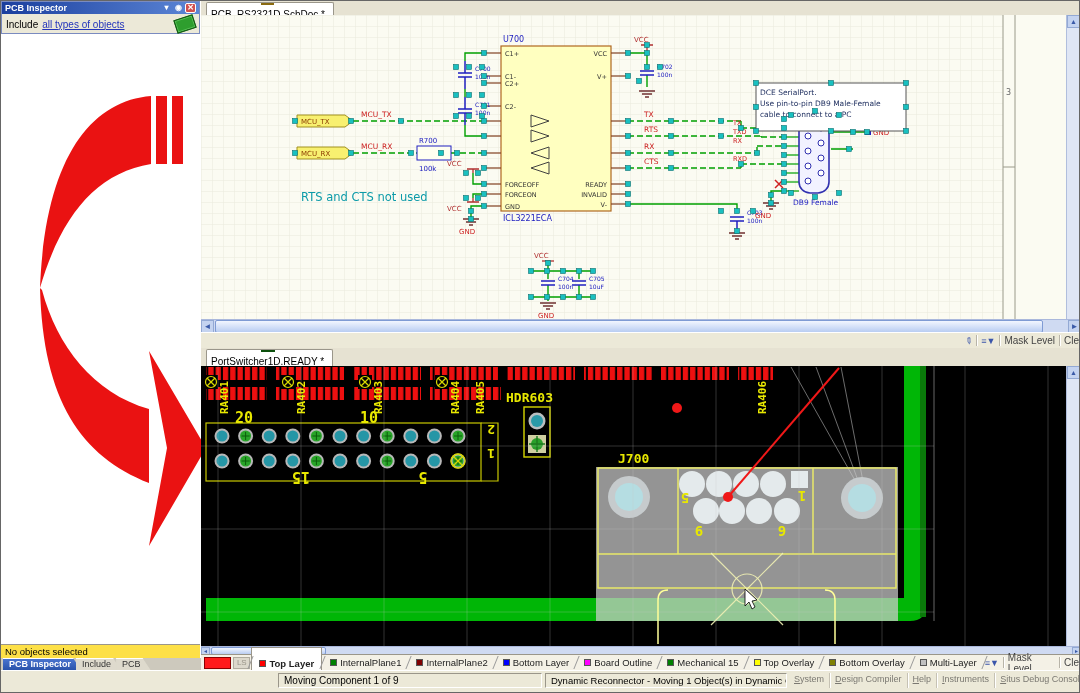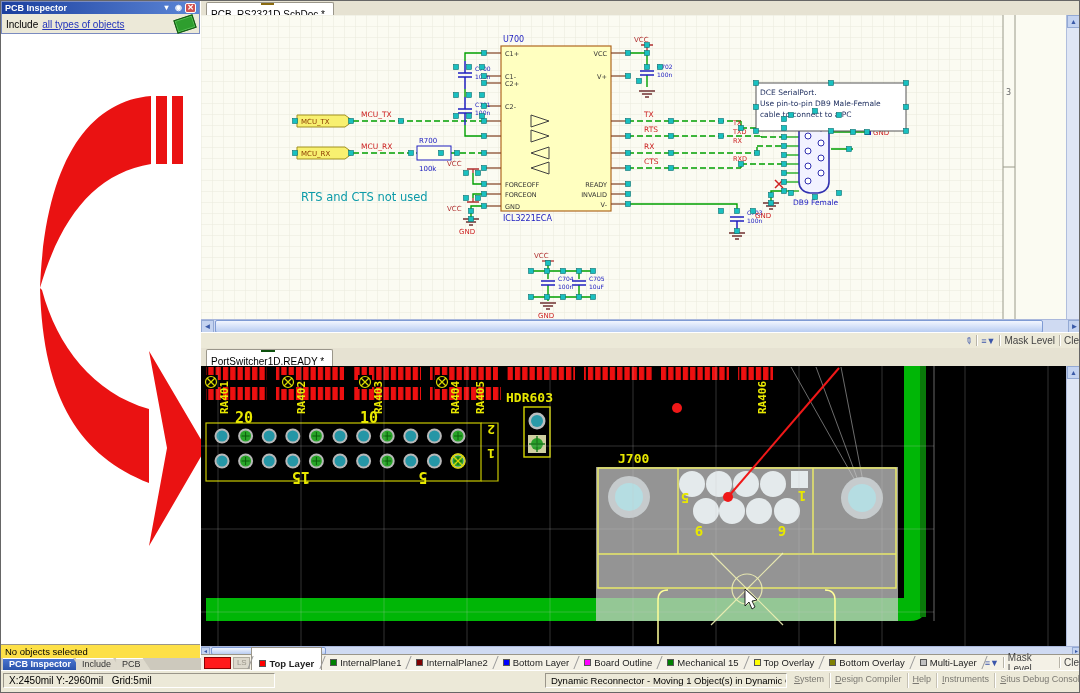--- a/index.html
+++ b/index.html
@@ -696,23 +696,21 @@
         <span class="mini-ico">≡▼</span>
         <span class="mini-sep"></span>
         <span>Mask Level</span>
         <span class="mini-sep"></span>
         <span>Cle</span>
       </span>
     </div>
   </div>
 
   <div id="statusbar" class="abs">
-    <div class="sfield" style="left:2px;width:272px;">
-      <span>X:2450mil Y:-2960mil</span>&nbsp;&nbsp;&nbsp;<span>Grid:5mil</span>
-    </div>
+    <div class="sfield" style="left:277px;width:264px;">Moving Component 1 of 9</div>
     <div class="sfield" style="left:544px;width:242px;font-size:9.5px;">Dynamic Reconnector - Moving 1 Object(s) in Dynamic Connect Mode (P</div>
     <div id="sb-buttons">
         <span class="sbtn"><u>S</u>ystem</span>
         <span class="sbtn"><u>D</u>esign Compiler</span>
         <span class="sbtn"><u>H</u>elp</span>
         <span class="sbtn"><u>I</u>nstruments</span>
         <span class="sbtn"><u>S</u>itus Debug Console</span>
       </div>
   </div>
 

